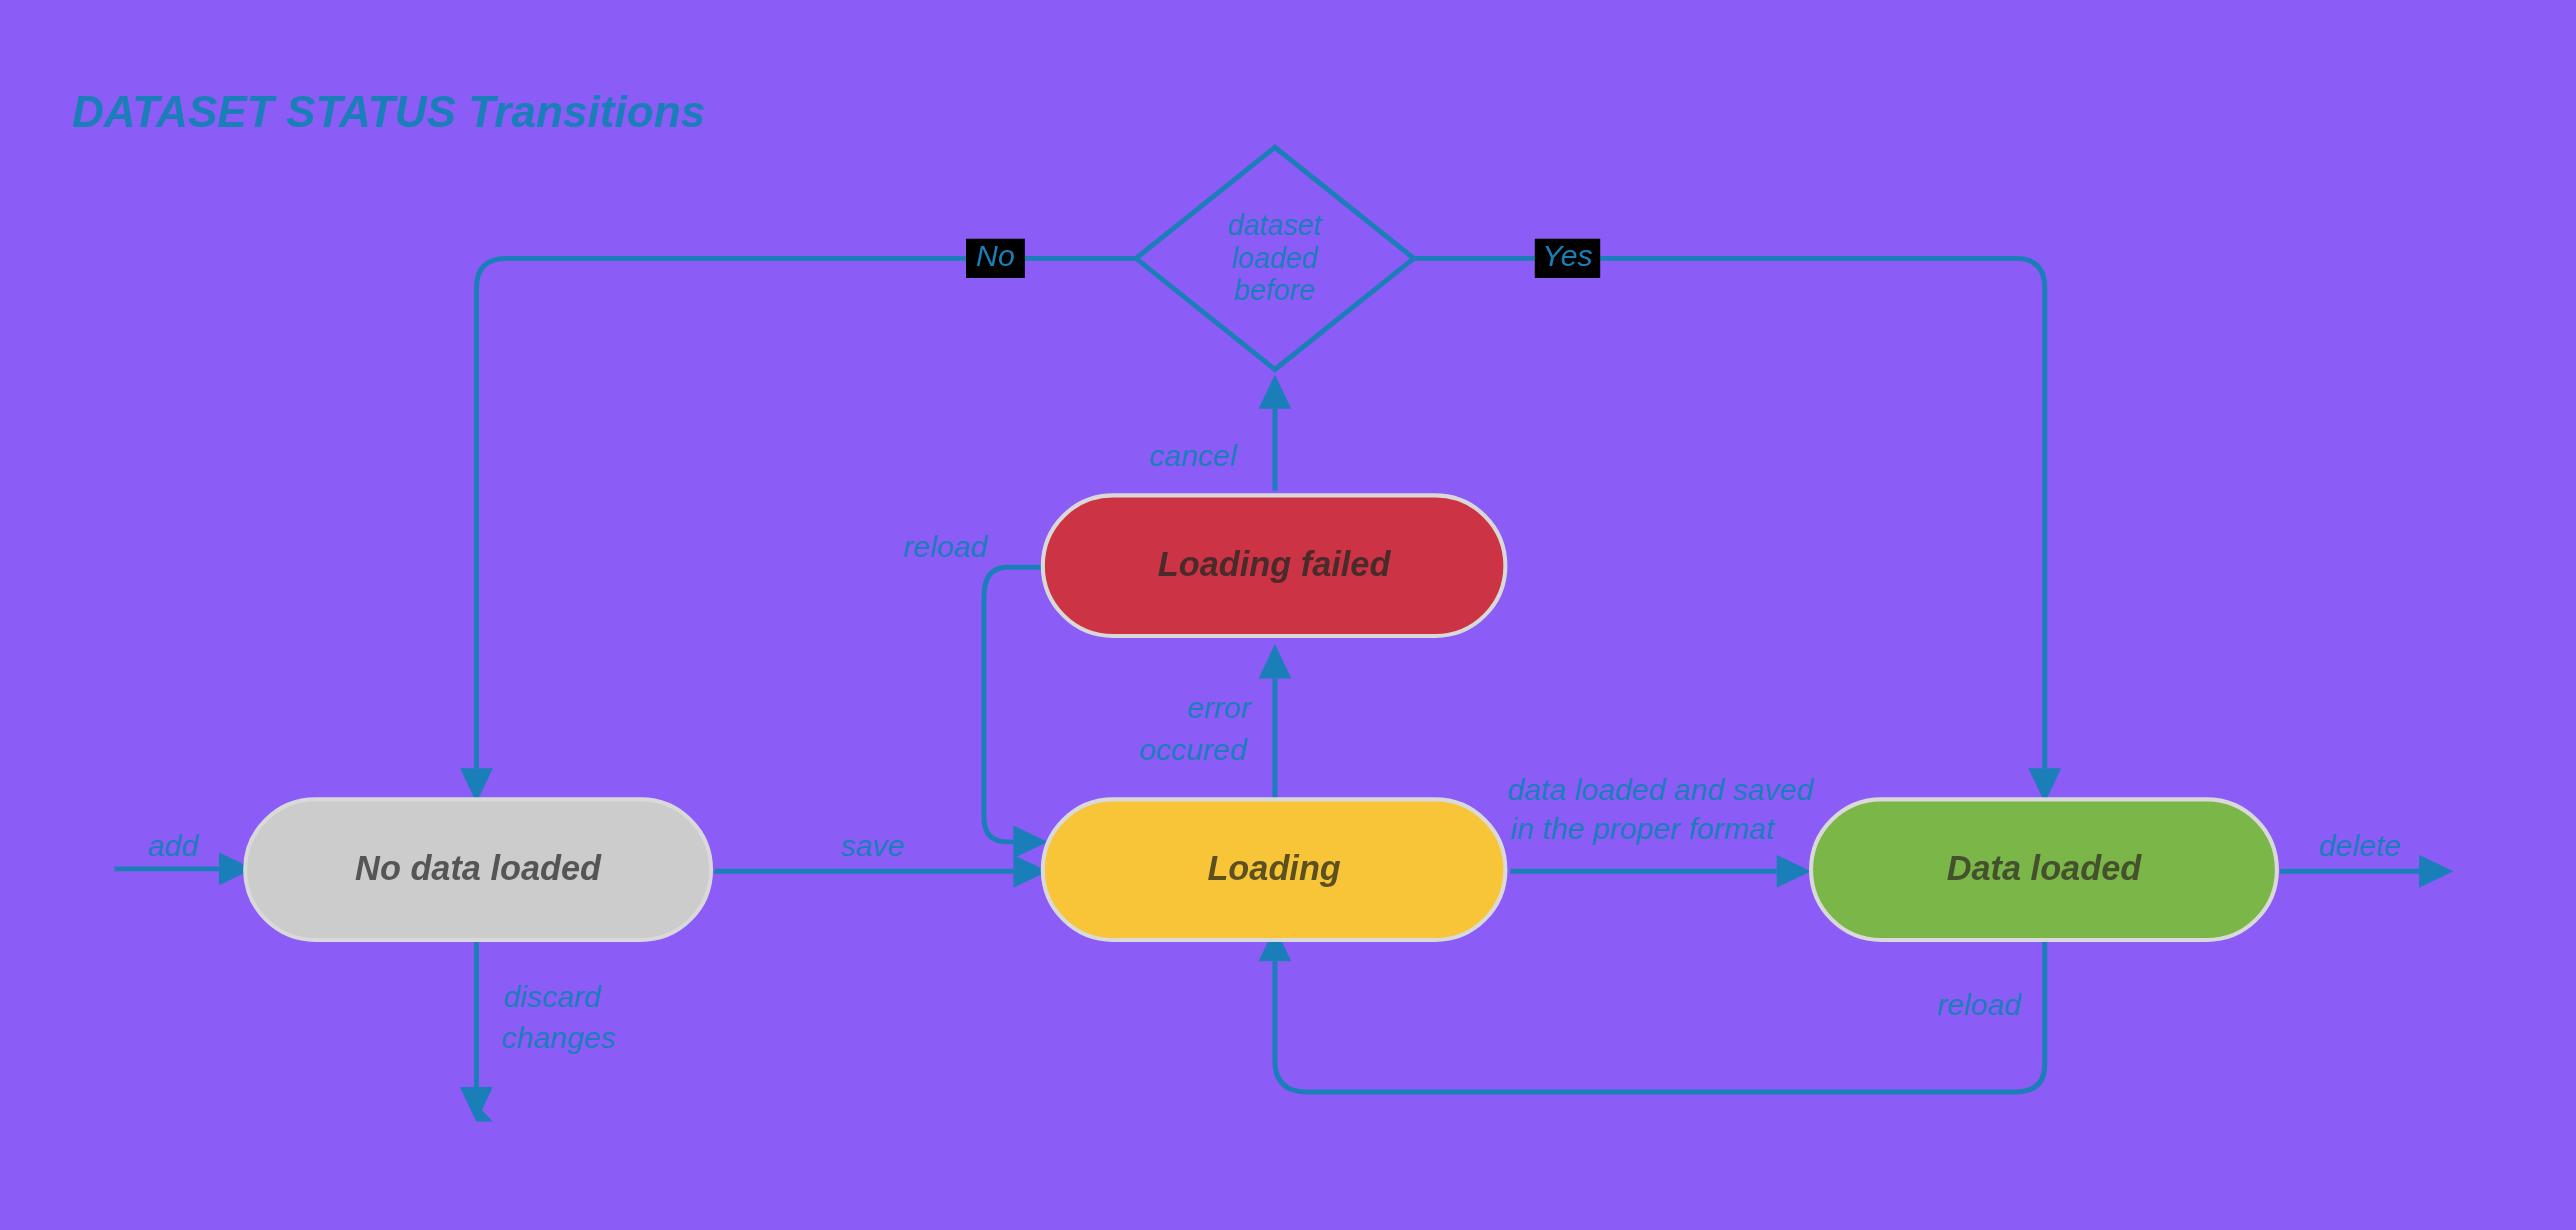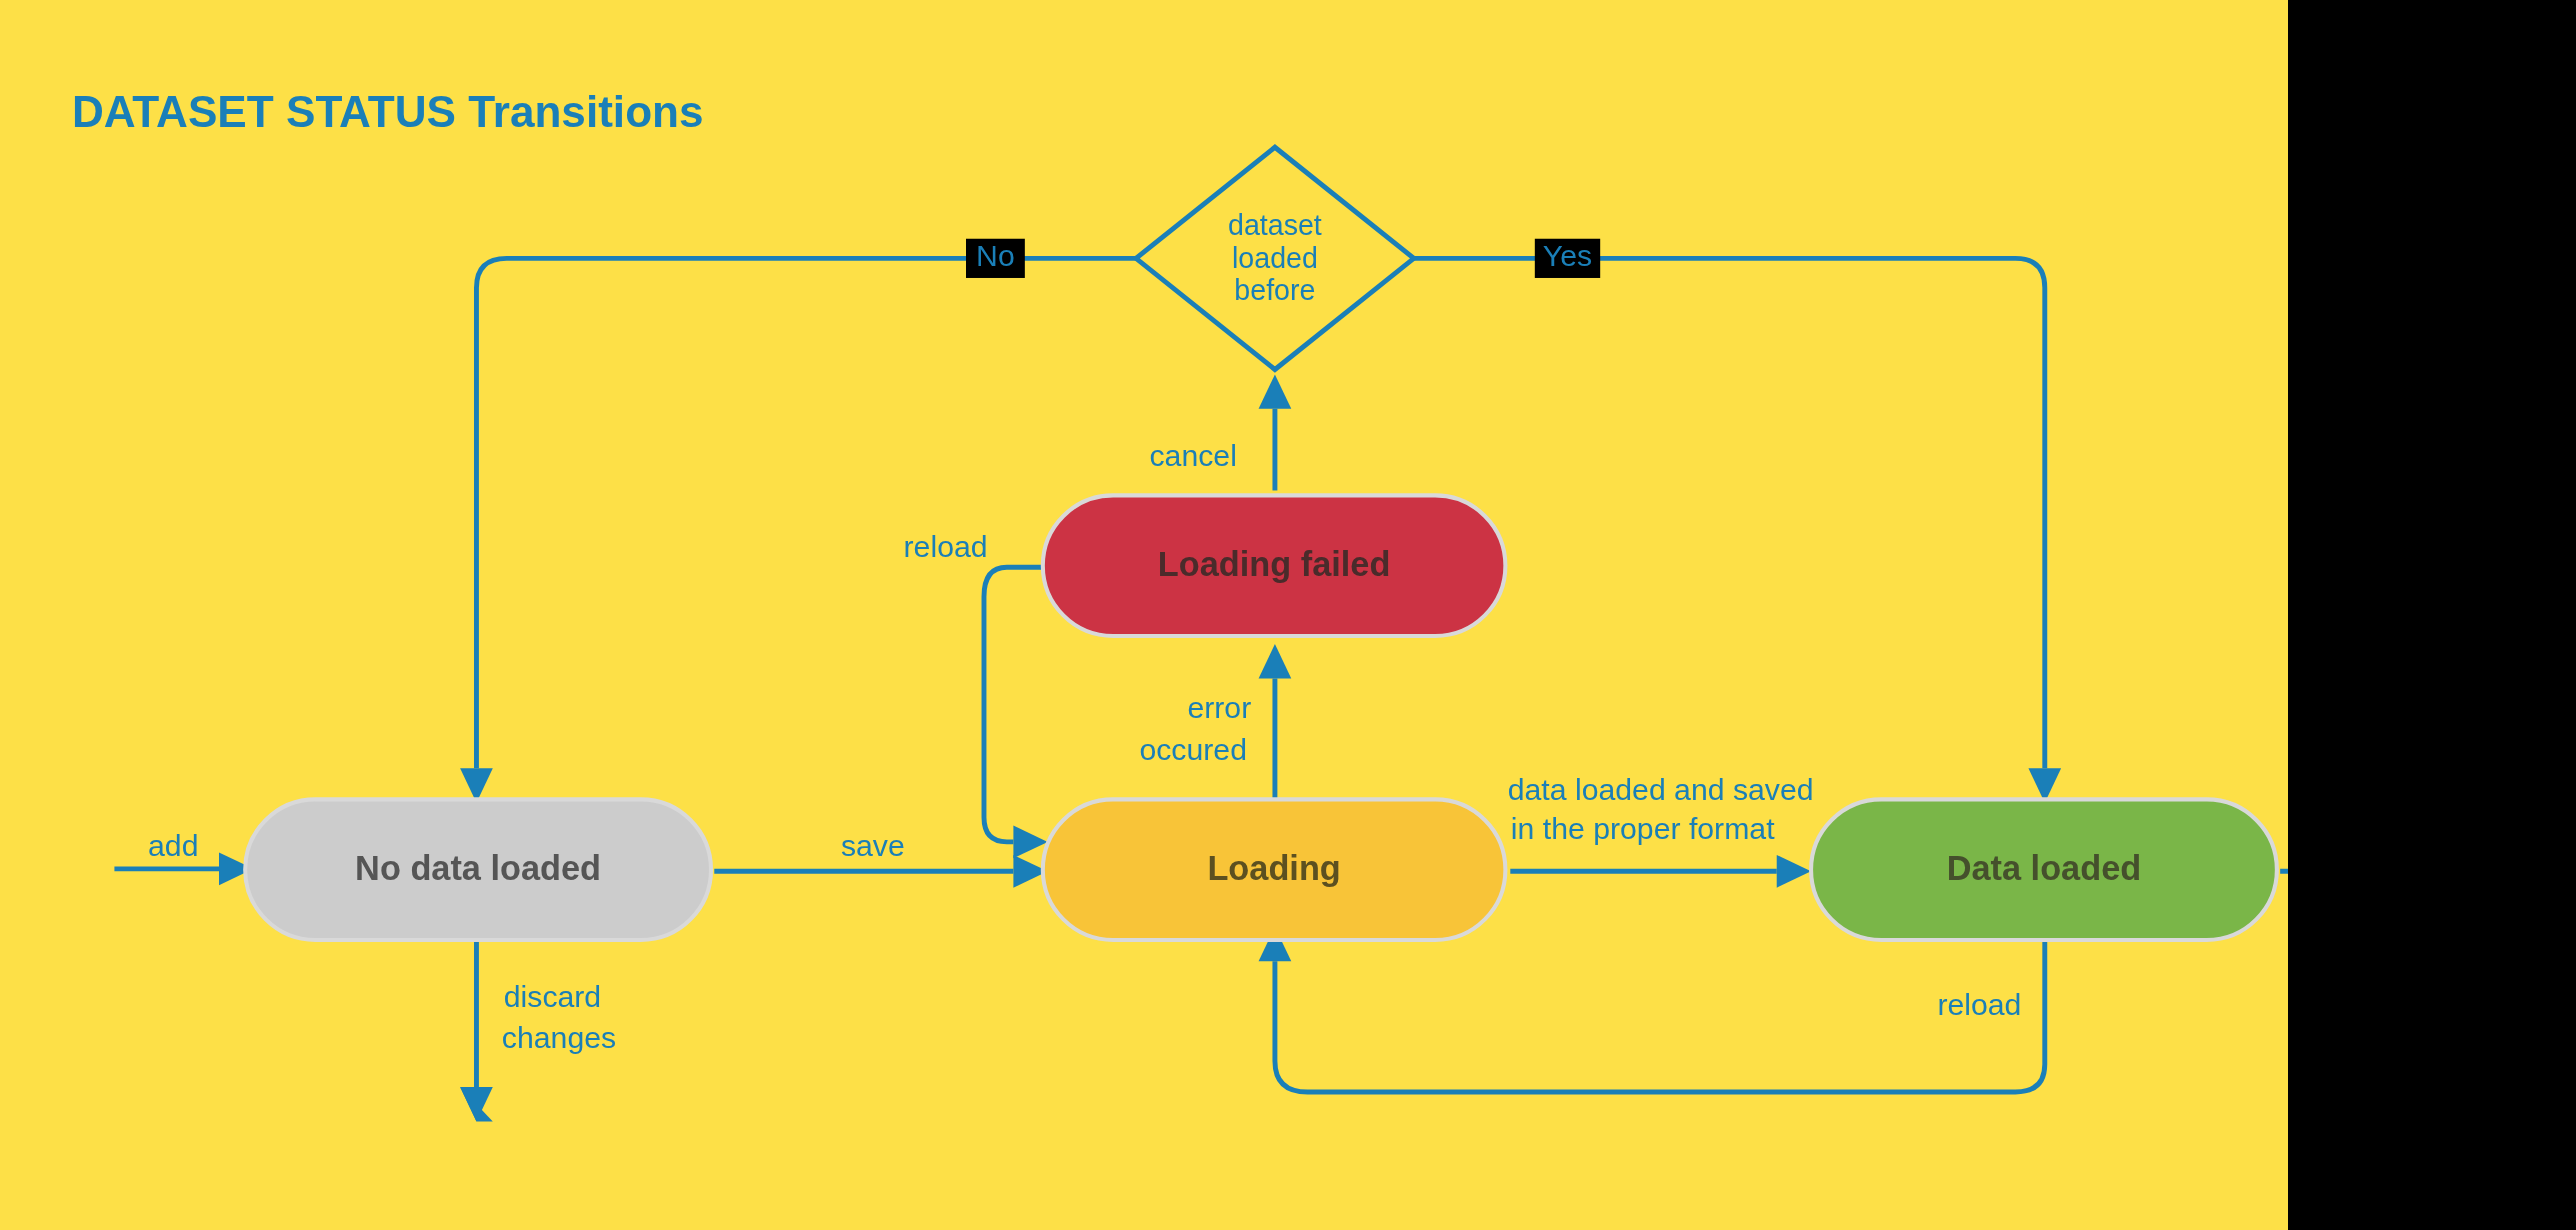--- a/index.html
+++ b/index.html
@@ -2,25 +2,26 @@
 <html style="font-size:13px"><head>
 <meta charset="utf-8">
 <style>
   html, body {
     margin: 0;
     padding: 0;
     background: #000000;
   }
   #stage {
     position: relative;
-    width: 2288px;
+    width: 2576px;
     height: 1231px;
-    background: #fde047;
+    background: #8b5cf6;
     overflow: hidden;
     font-family: "Liberation Sans", sans-serif;
+    font-style: italic;
   }
   #diagram-svg {
     position: absolute;
     left: 0;
     top: 0;
     width: 2576px;
     height: 1231px;
   }
   .diagram-title {
     font-size: 54px;

